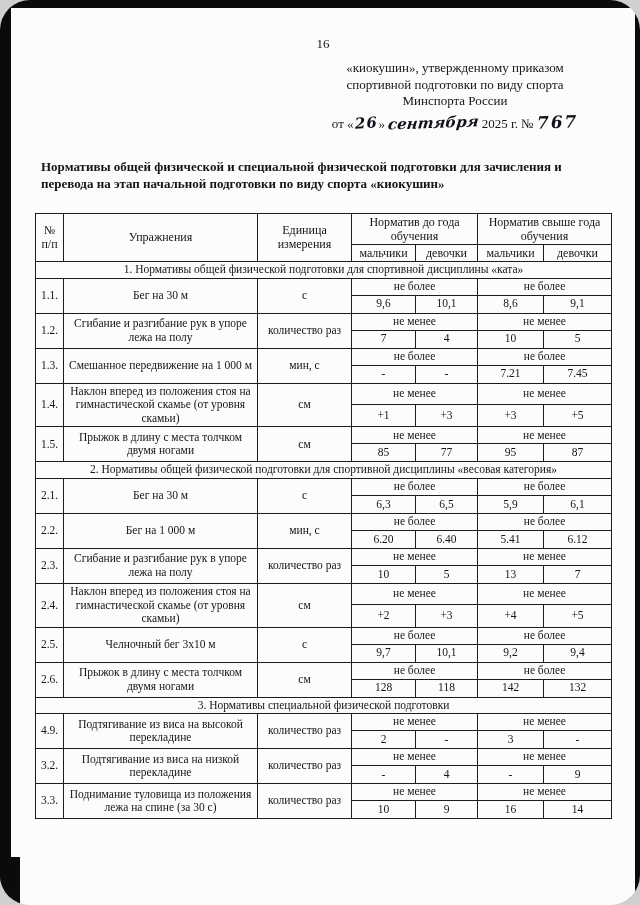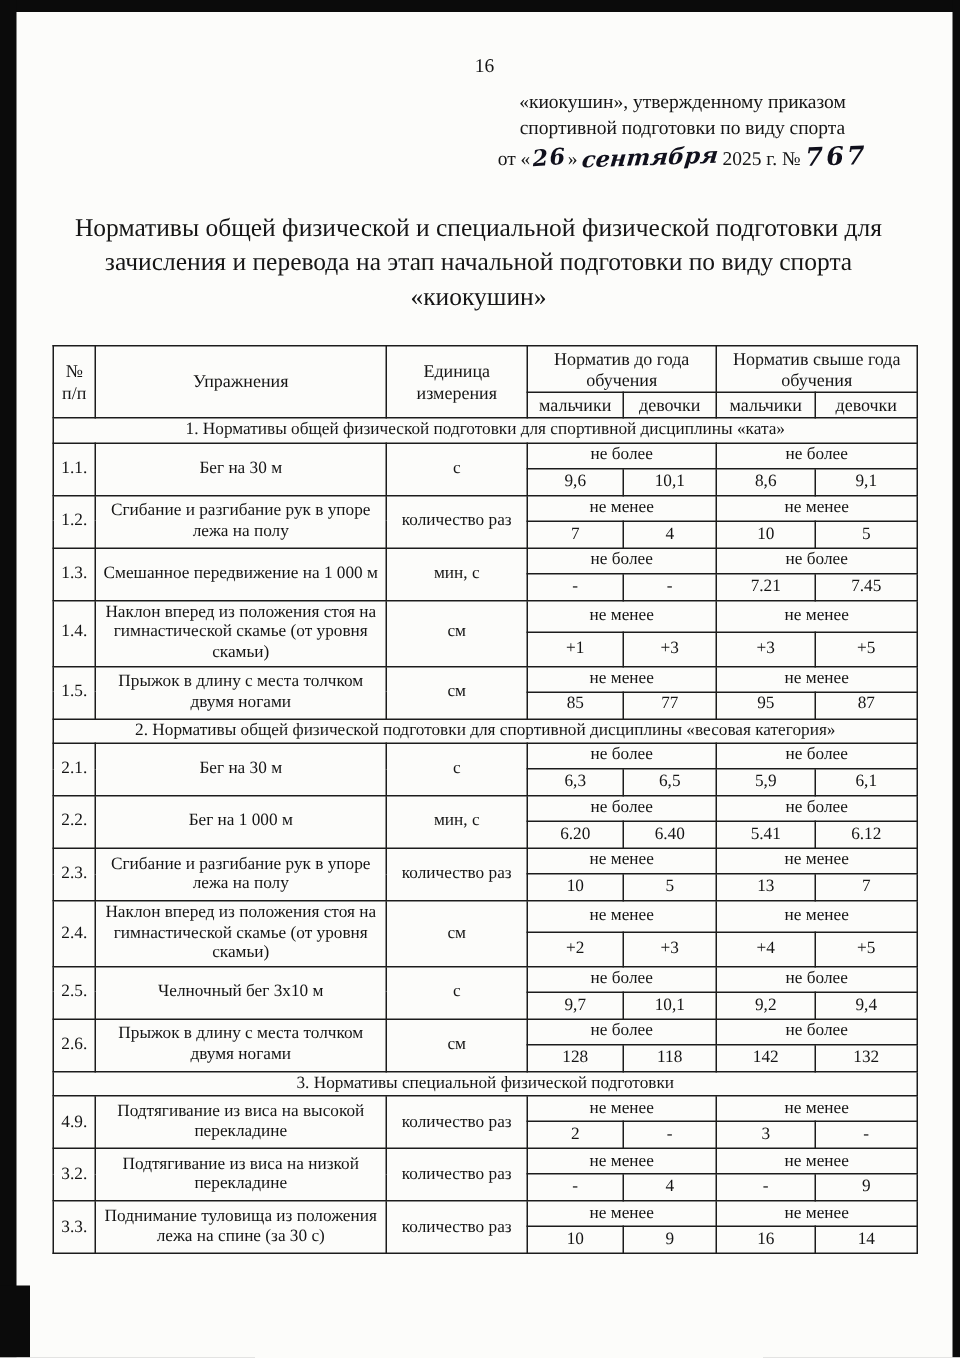--- a/index.html
+++ b/index.html
@@ -9,20 +9,21 @@
   }
   .page {
     position: relative;
     width: 640px;
     height: 905px;
     margin: 0 auto;
     background: #fcfcfa;
     overflow: hidden;
     font-family: "Liberation Serif", serif;
     color: #151515;
+    border-radius: 30px;
   }
   .scan-bar { position: absolute; background: #0b0b0b; }
   .scan-top   { top: 0; left: 0; width: 100%; height: 8px; }
   .scan-left  { top: 0; left: 0; width: 11px; height: 100%; }
   .scan-right { top: 0; right: 0; width: 5px; height: 100%; }
   .scan-notch { left: 0; bottom: 0; width: 20px; height: 48px; }
 
   .content { position: absolute; top: 8px; left: 11px; right: 5px; bottom: 0; }
 
   .page-number {
@@ -45,23 +46,23 @@
     display: inline-block;
     color: #10101c;
   }
   .hw-day   { font-size: 15px; transform: rotate(-4deg); letter-spacing: 1px; margin: 0 1px; }
   .hw-month { font-size: 15px; transform: rotate(-2deg) skewX(-8deg); margin: 0 3px; }
   .hw-num   { font-size: 17px; transform: rotate(-2deg); letter-spacing: 2px; margin-left: 3px; }
 
   .doc-title {
     width: 556px;
     margin: 24px auto 0 30px;
-    text-align: center;
-    font-weight: normal;
-    font-size: 17px;
+    text-align: left;
+    font-weight: bold;
+    font-size: 13px;
     line-height: 1.35;
   }
 
   table.standards {
     border-collapse: collapse;
     table-layout: fixed;
     width: 576px;
     margin: 20px 0 0 24px;
     font-size: 11.5px;
     line-height: 1.18;
@@ -88,20 +89,21 @@
   <div class="scan-bar scan-left"></div>
   <div class="scan-bar scan-right"></div>
   <div class="scan-bar scan-notch"></div>
 
   <div class="content">
     <div class="page-number">16</div>
 
     <div class="appendix-header">
       <div>«киокушин», утвержденному приказом</div>
       <div>спортивной подготовки по виду спорта</div>
+      <div>Минспорта России</div>
       <div class="date-line">
         <span>от «</span><span class="hw hw-day">26</span><span>»</span><span class="hw hw-month">сентября</span><span>2025 г. №</span><span class="hw hw-num">767</span>
       </div>
     </div>
 
     <div class="doc-title">Нормативы общей физической и специальной физической подготовки для зачисления и перевода на этап начальной подготовки по виду спорта «киокушин»</div>
 
     <table class="standards">
       <colgroup>
         <col style="width:28px">

